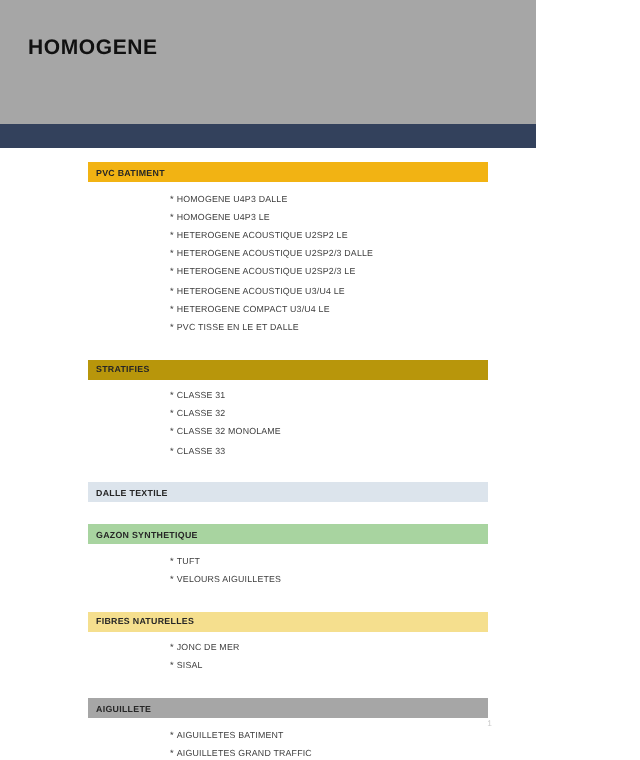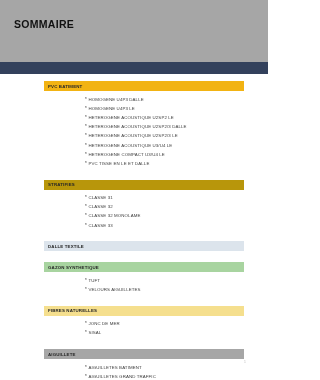--- a/index.html
+++ b/index.html
@@ -121,21 +121,21 @@
     color: #c9c9c9;
     line-height: 5px;
   }
 </style>
 </head>
 <body>
 
 <div class="slide">
 
   <div class="header-band"></div>
-  <div class="header-title">SOMMAIRE</div>
+  <div class="header-title">HOMOGENE</div>
   <div class="header-rule"></div>
 
   <div class="content">
     <div class="spacer-md"></div>
     <div id="sections-root">
         <div class="section">
           <div class="section-header" style="background: rgb(242, 179, 19);">
             <span class="section-title">PVC BATIMENT</span>
           </div>
           <div class="spacer-sm"></div>

